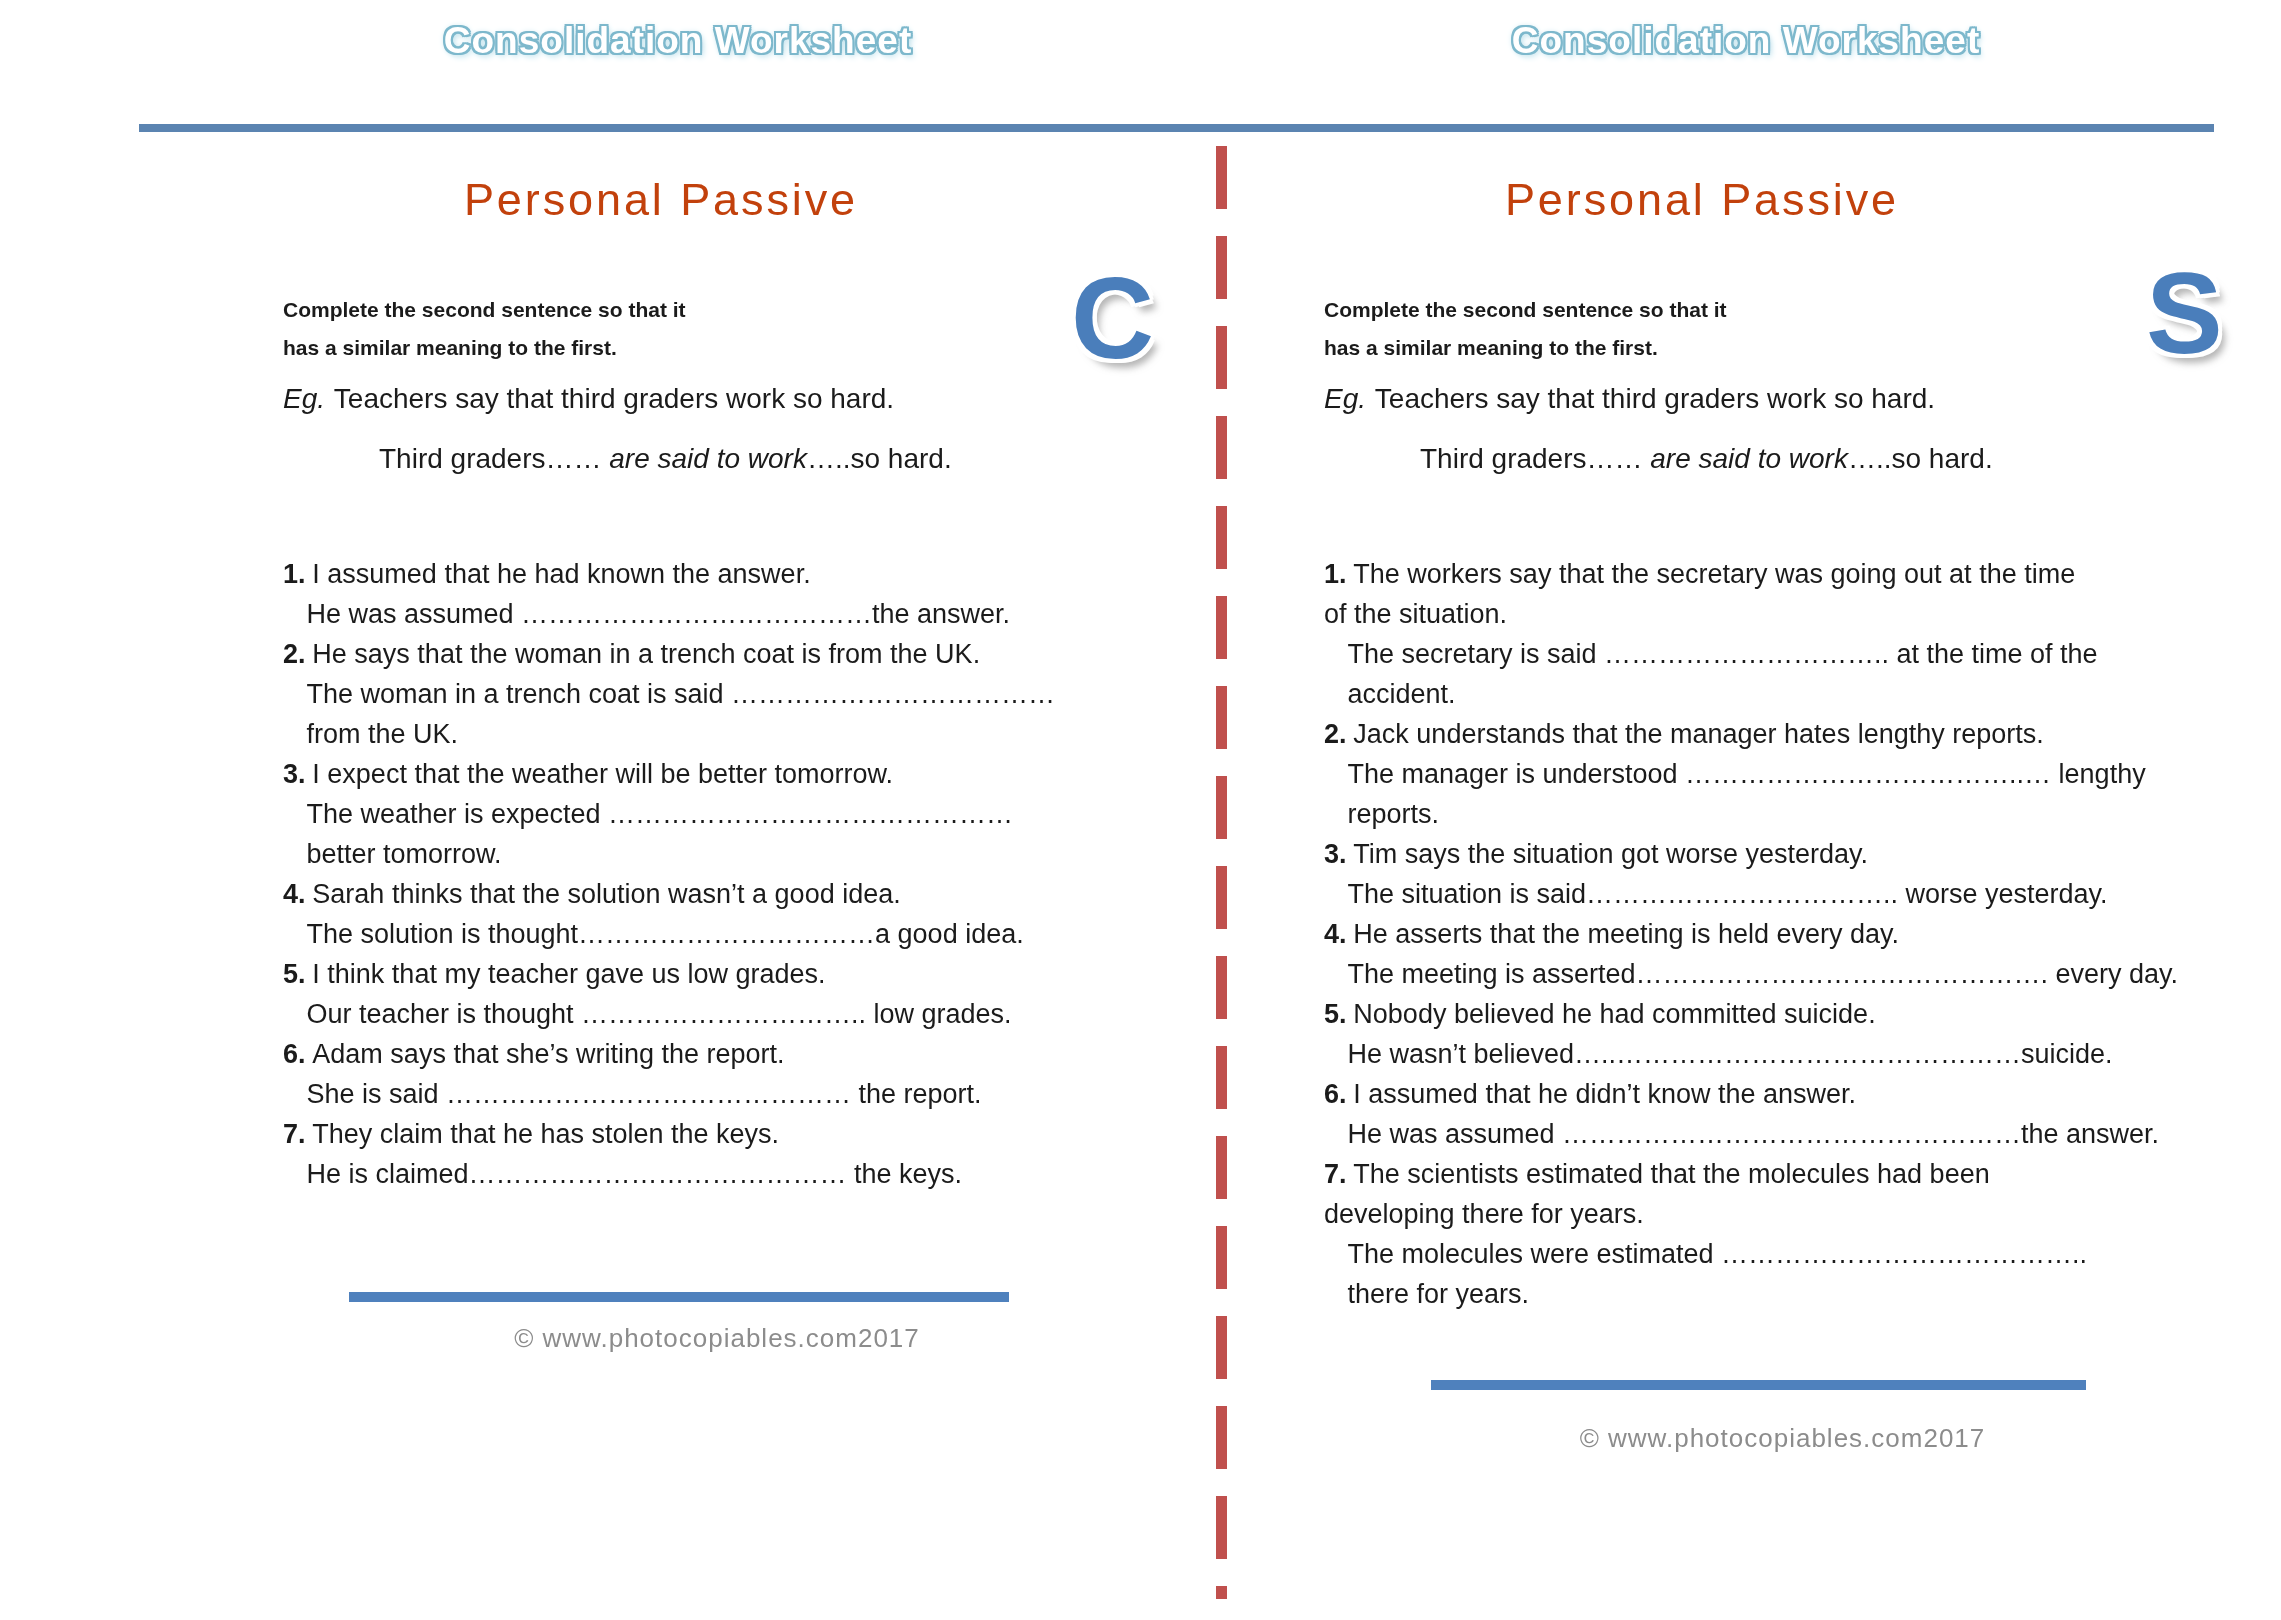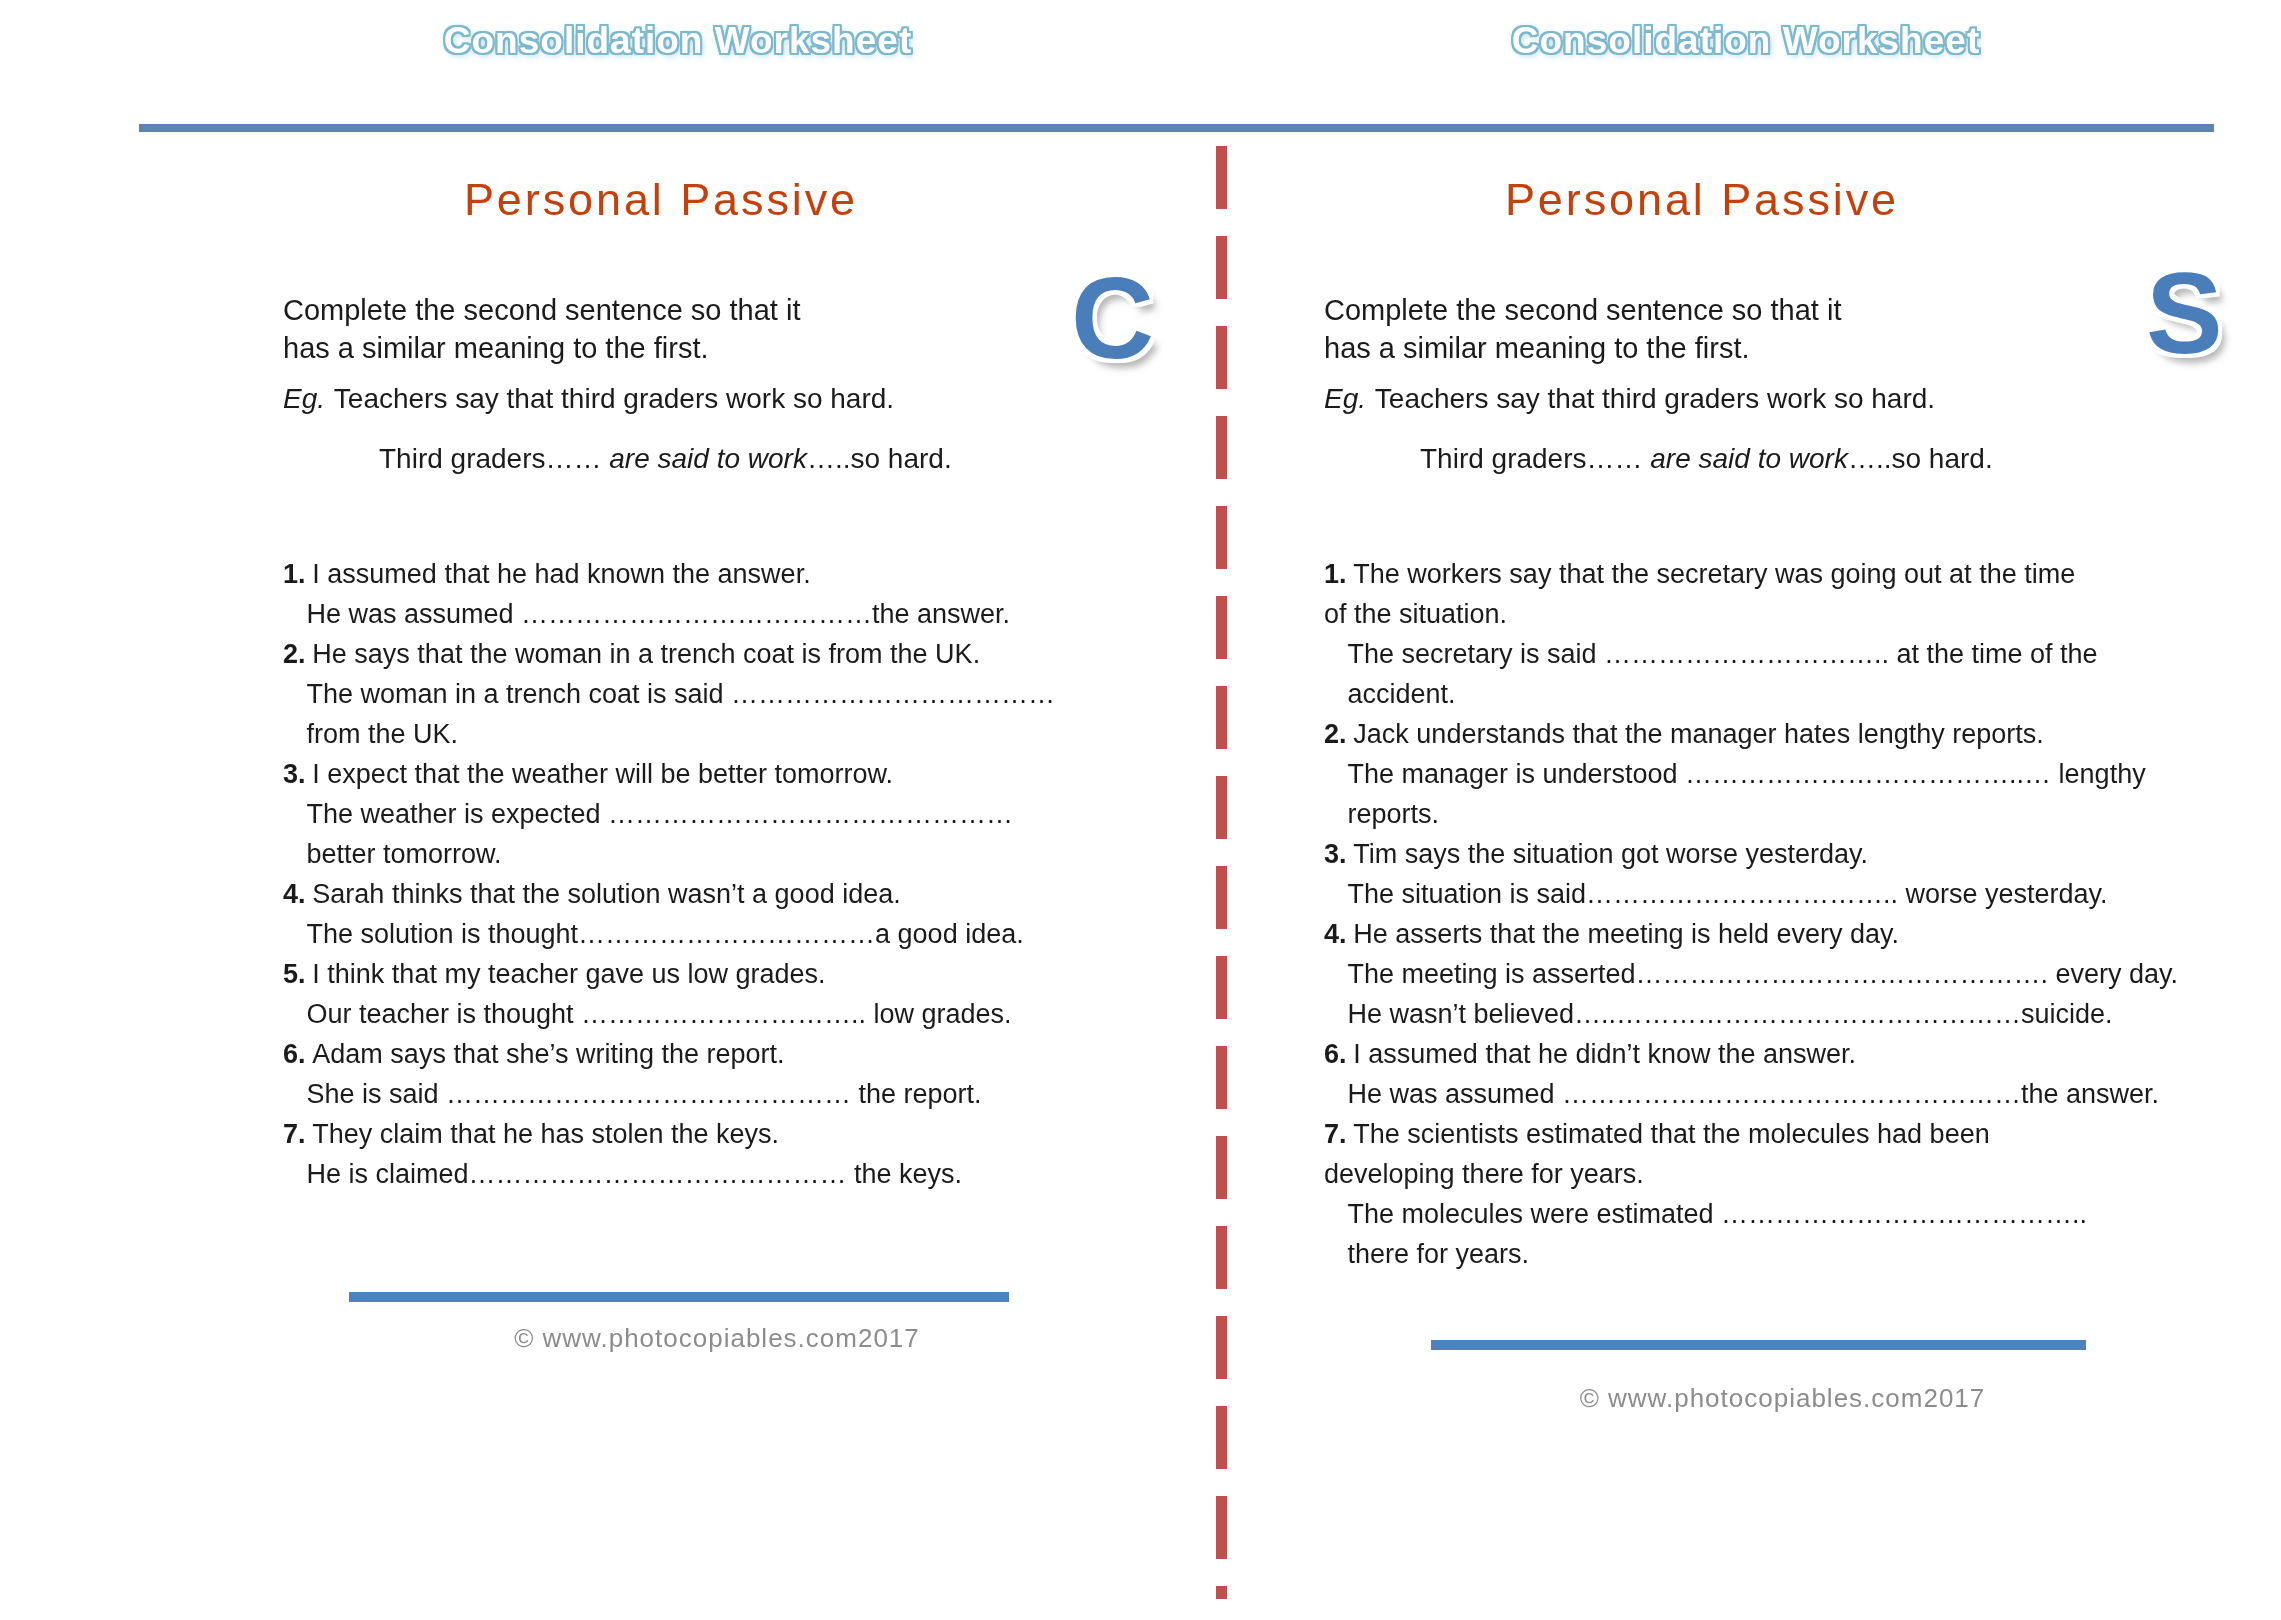--- a/index.html
+++ b/index.html
@@ -67,21 +67,21 @@
     margin:172px 0 0 0;
     width:756px;
     text-align:center;
     font-size:45px;font-weight:normal;
     letter-spacing:2.9px;
     line-height:55px;
     color:#c2410c;
   }
   .instr{
     margin:64px 0 14px 0;
-    font-size:29px;font-weight:normal;
+    font-size:21px;font-weight:bold;
     line-height:38px;
     white-space:nowrap;
   }
   .eg-line{
     margin:9.8px 0 0 0;
     font-size:28px;line-height:35px;
     white-space:nowrap;
   }
   .eg-label{font-style:italic;margin-right:8.8px;}
   .example-line{
@@ -177,20 +177,21 @@
       <div class="line cont0">of the situation.</div>
       <div class="line cont1">The secretary is said ………………………….. at the time of the</div>
       <div class="line cont1">accident.</div>
       <div class="line first"><span class="num">2.</span><span>Jack understands that the manager hates lengthy reports.</span></div>
       <div class="line cont1">The manager is understood ………………………………..… lengthy</div>
       <div class="line cont1">reports.</div>
       <div class="line first"><span class="num">3.</span><span>Tim says the situation got worse yesterday.</span></div>
       <div class="line cont1">The situation is said…………………………….. worse yesterday.</div>
       <div class="line first"><span class="num">4.</span><span>He asserts that the meeting is held every day.</span></div>
       <div class="line cont1">The meeting is asserted………………………………………. every day.</div>
+      <div class="line first"><span class="num">5.</span><span>Nobody believed he had committed suicide.</span></div>
       <div class="line cont1">He wasn’t believed…..………………………………………suicide.</div>
       <div class="line first"><span class="num">6.</span><span>I assumed that he didn’t know the answer.</span></div>
       <div class="line cont1">He was assumed ……………………………………………the answer.</div>
       <div class="line first"><span class="num">7.</span><span>The scientists estimated that the molecules had been</span></div>
       <div class="line cont0">developing there for years.</div>
       <div class="line cont1">The molecules were estimated …………………………………..</div>
       <div class="line cont1">there for years.</div>
     </div>
   <div class="footer-rule"></div>
   <div class="footer-text">

